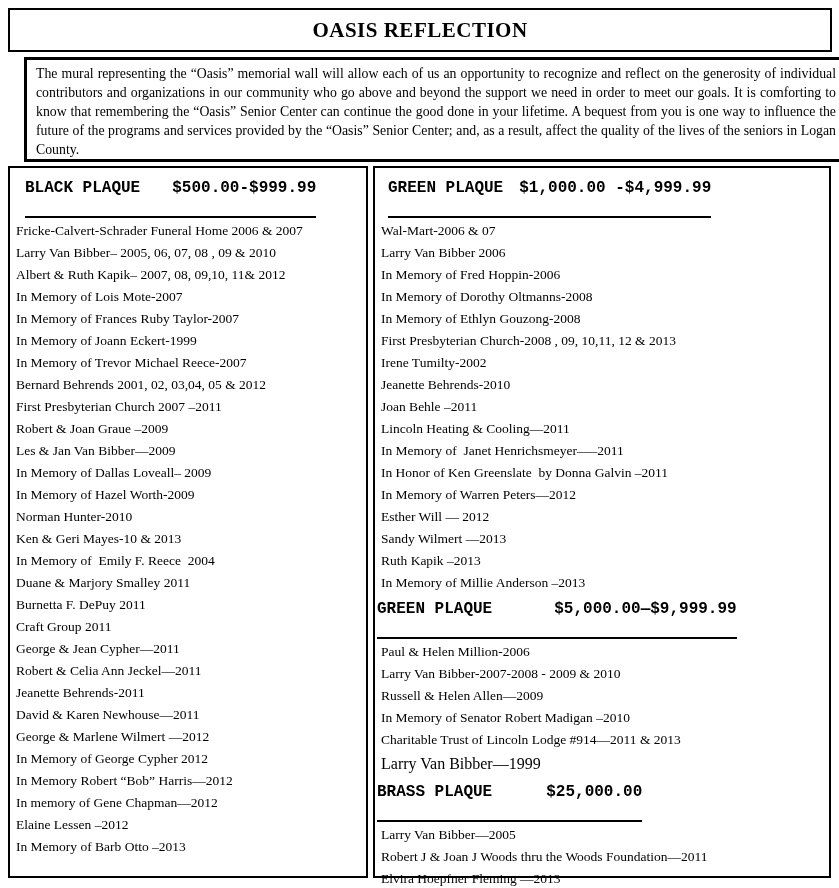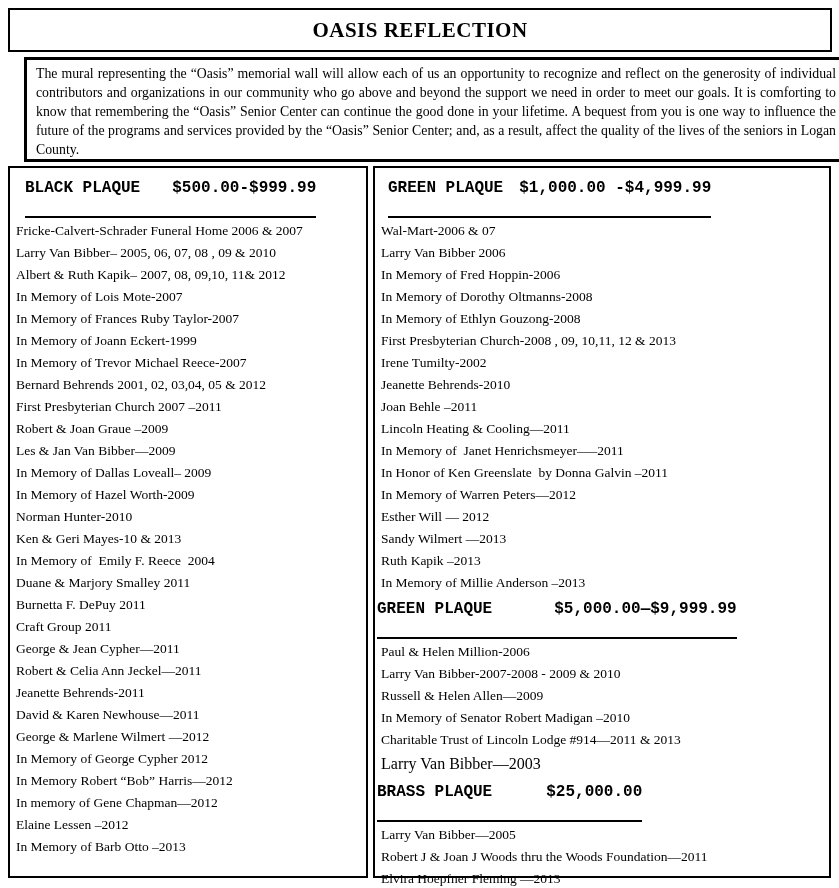--- a/index.html
+++ b/index.html
@@ -116,21 +116,21 @@
   </div>
   <div class="entries">
       <div class="entry">Paul &amp; Helen Million-2006</div>
       <div class="entry">Larry Van Bibber-2007-2008 - 2009 &amp; 2010</div>
       <div class="entry">Russell &amp; Helen Allen—2009</div>
       <div class="entry">In Memory of Senator Robert Madigan –2010</div>
       <div class="entry">Charitable Trust of Lincoln Lodge #914—2011 &amp; 2013</div>
     </div>
 
   <div class="entries entries-large">
-      <div class="entry">Larry Van Bibber—2003</div>
+      <div class="entry">Larry Van Bibber—1999</div>
     </div>
 
   <div class="sec-header sec-brass">
     <span class="sec-underline"><span>BRASS PLAQUE</span><span class="hgap"></span><span>$25,000.00</span></span>
   </div>
   <div class="entries">
       <div class="entry">Larry Van Bibber—2005</div>
       <div class="entry">Robert J &amp; Joan J Woods thru the Woods Foundation—2011</div>
       <div class="entry">Elvira Hoepfner Fleming —2013</div>
     </div>

